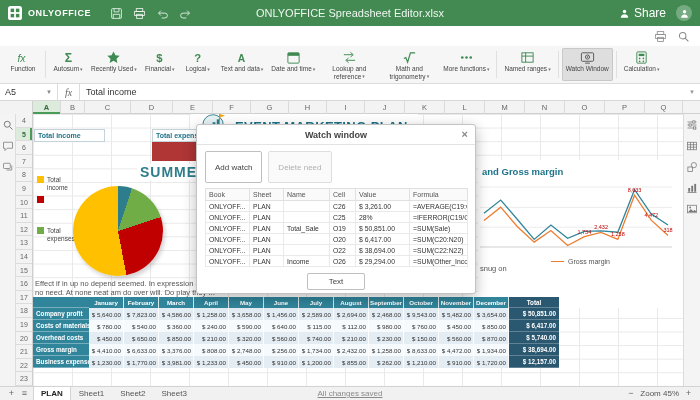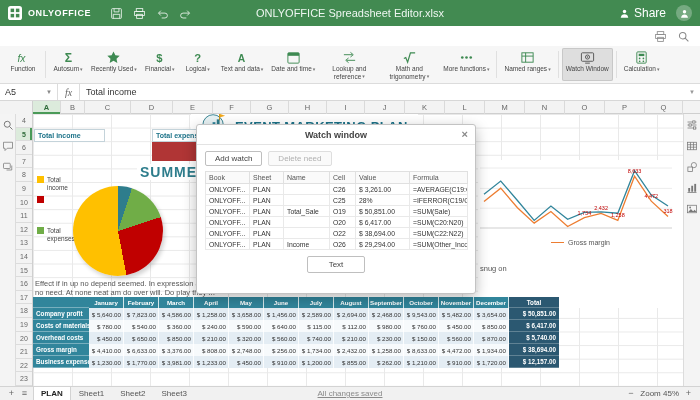--- a/index.html
+++ b/index.html
@@ -94,21 +94,21 @@
   .thead .ttc{justify-content:center;padding:0;}
   .trow:nth-child(even):not(.thead) .tmc{background:#e4edf4;}
   .trow:nth-child(odd):not(.thead) .tmc{background:#f7fafc;}
 
   
   .dialog{position:absolute;left:163px;top:10px;width:280px;height:170px;background:#fff;border:1px solid #c3c3c3;border-radius:3px;box-shadow:0 4px 14px rgba(0,0,0,.28);z-index:30;}
   .dlg-title{height:20px;display:flex;align-items:center;justify-content:center;font-size:9px;font-weight:bold;color:#444;border-bottom:1px solid #e3e3e3;position:relative;cursor:move;}
   .dlg-x{position:absolute;right:7px;top:2px;font-size:11px;color:#888;cursor:pointer;line-height:14px;}
   .dlg-body{padding:6px 8px 0;}
   .dlg-btnrow{display:flex;gap:6px;}
-  .dbtn{height:15px;font-size:8px;padding:0 9px;border:1px solid #bfbfbf;background:#fff;border-radius:2px;color:#444;font-family:inherit;cursor:pointer;text-align:right;}
+  .dbtn{height:32px;font-size:8px;padding:0 9px;border:1px solid #bfbfbf;background:#fff;border-radius:2px;color:#444;font-family:inherit;cursor:pointer;text-align:right;}
   .dbtn.disabled{color:#b0b0b0;border-color:#dedede;background:#fafafa;}
   .wtable{width:100%;border-collapse:collapse;margin-top:5px;table-layout:fixed;}
   .wtable th{font-size:7px;color:#555;font-weight:normal;border:1px solid #e0e0e0;padding:1px 3px;text-align:left;background:#fafafa;height:12px;overflow:hidden;}
   .wtable td{font-size:6.8px;color:#333;border:1px solid #e9e9e9;padding:1px 3px;height:11px;white-space:nowrap;overflow:hidden;}
   .dlg-close-btn{display:block;margin:6px auto 0;width:58px;height:17px;font-size:8px;border:1px solid #bfbfbf;background:#fff;border-radius:2px;color:#444;font-family:inherit;cursor:pointer;}
 
   
   .statusbar{position:absolute;bottom:0;left:0;right:0;height:14px;background:#f1f1f1;border-top:1px solid #d3d3d3;display:flex;align-items:center;font-size:8px;color:#555;padding:0 5px;}
   .sb-btn{width:13px;text-align:center;color:#666;cursor:pointer;font-size:9px;line-height:13px;}
   .sheettabs{display:flex;height:100%;margin-left:2px;}
@@ -427,20 +427,21 @@
             <span></span>
           </div>
           <div class="pl-item" style="margin-top: 24px;">
             <span class="pl-sw" style="background: rgb(112, 173, 71);"></span>
             <span>Total expenses</span>
           </div>
         </div>
       <div class="pie" style="background: conic-gradient(rgb(46, 125, 140) 0deg, rgb(46, 125, 140) 5%, rgb(112, 173, 71) 5%, rgb(112, 173, 71) 20%, rgb(192, 0, 0) 20%, rgb(192, 0, 0) 47%, rgb(255, 192, 0) 47%, rgb(255, 192, 0) 100%);"></div>
 
       <div class="rchart">
+        <div class="rchart-title">and Gross margin</div>
         <svg class="rchart-svg" viewBox="0 0 196 74" width="196" height="74">
             <line x1="2" x2="194" y1="48.2" y2="48.2" stroke="#ececec"></line>
             <line x1="2" x2="194" y1="28.4" y2="28.4" stroke="#ececec"></line>
             <line x1="2" x2="194" y1="8" y2="8" stroke="#ececec"></line>
             <line x1="2" x2="194" y1="68" y2="68" stroke="#cfcfcf"></line>
             <polyline points="6,34.160000000000004 22.727272727272727,21.061999999999998 39.45454545454545,40.483999999999995 56.18181818181818,60.452 72.9090909090909,46.052 89.63636363636364,59.263999999999996 106.36363636363636,52.466 123.0909090909091,51.836 139.8181818181818,53.192 156.54545454545453,10.741999999999997 173.27272727272728,35.108 190,46.076" fill="none" stroke="#31859b" stroke-width="1.3"></polyline>
             <polyline points="6,41.54 22.727272727272727,28.201999999999998 39.45454545454545,47.744 56.18181818181818,63.152 72.9090909090909,51.512 89.63636363636364,66.464 106.36363636363636,57.596000000000004 123.0909090909091,53.408 139.8181818181818,60.452 156.54545454545453,16.202000000000005 173.27272727272728,41.168 190,56.396" fill="none" stroke="#ed7d31" stroke-width="1.3"></polyline>
             <text x="106.36363636363636" y="54.596000000000004" font-size="5.5" text-anchor="middle" fill="#c00000">1,734</text>
             <text x="123.0909090909091" y="50.408" font-size="5.5" text-anchor="middle" fill="#c00000">2,432</text>
             <text x="139.8181818181818" y="57.452" font-size="5.5" text-anchor="middle" fill="#c00000">1,258</text>

